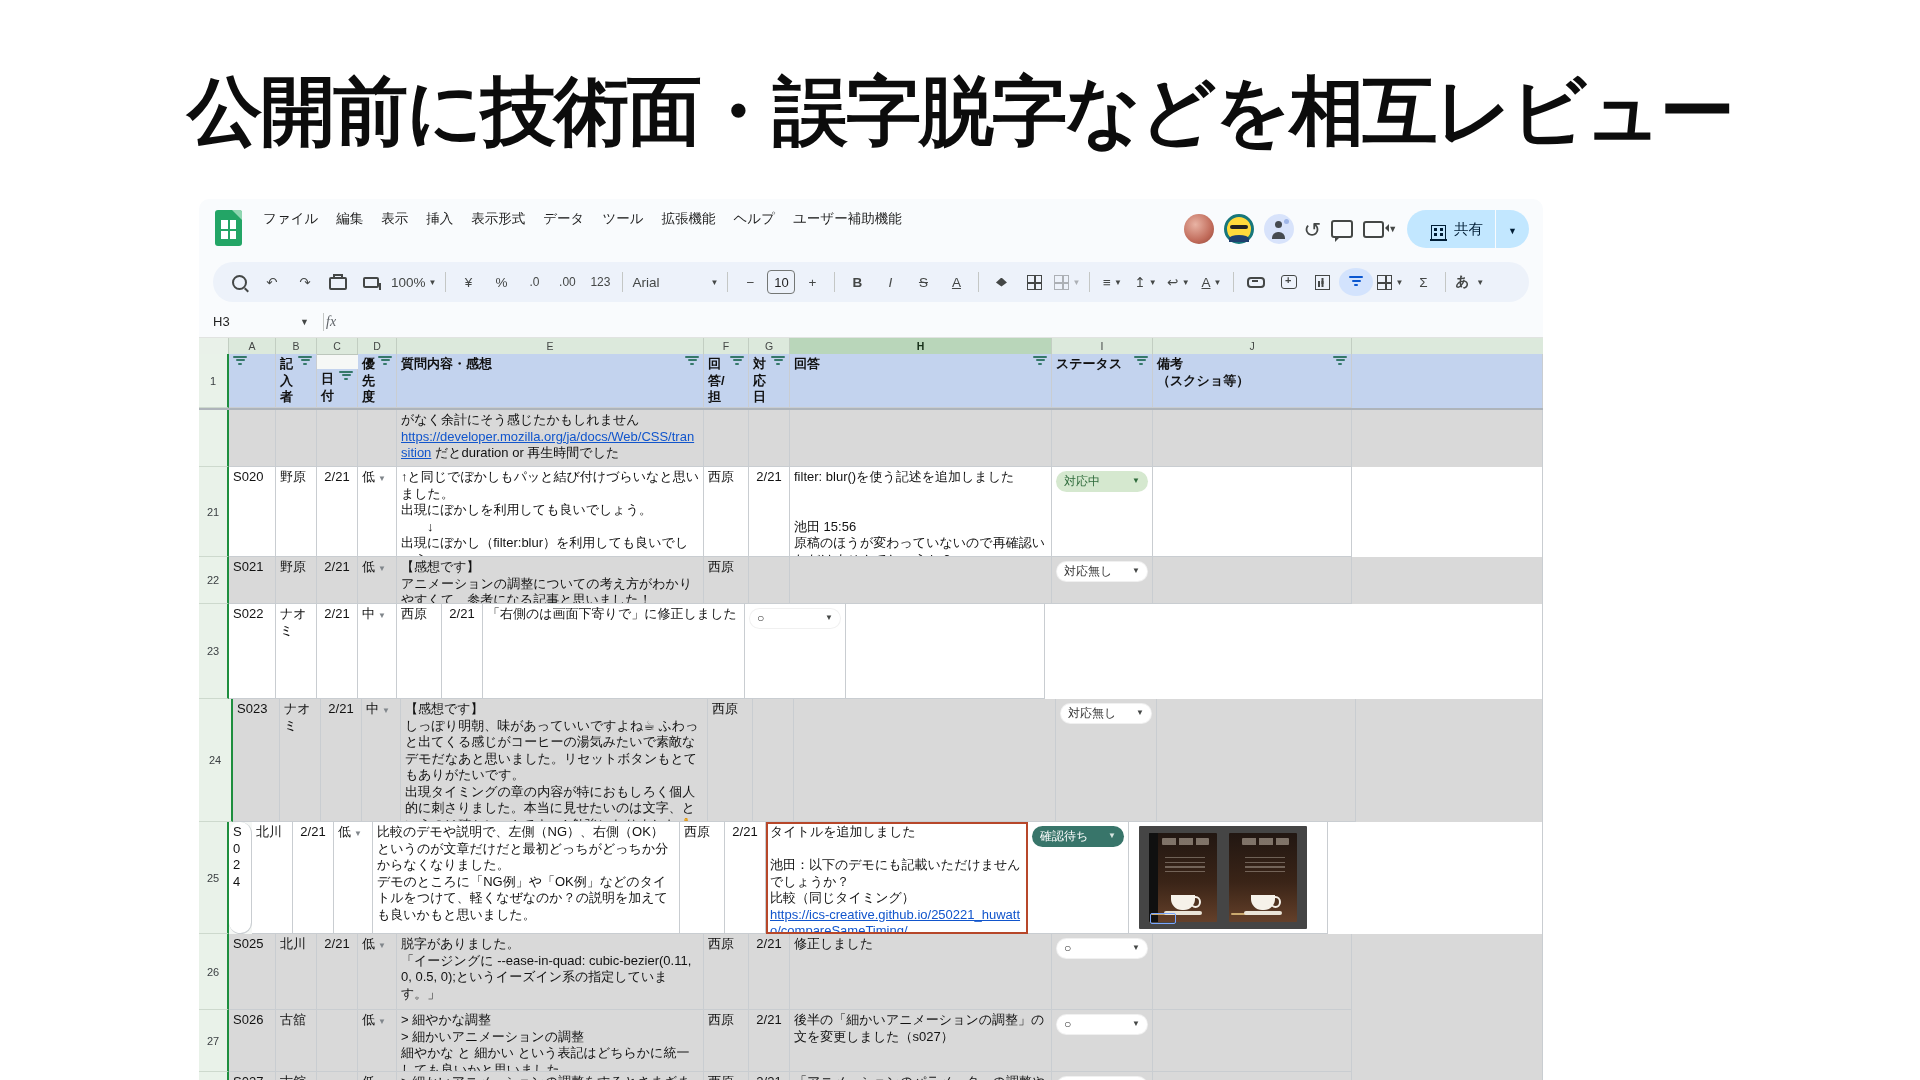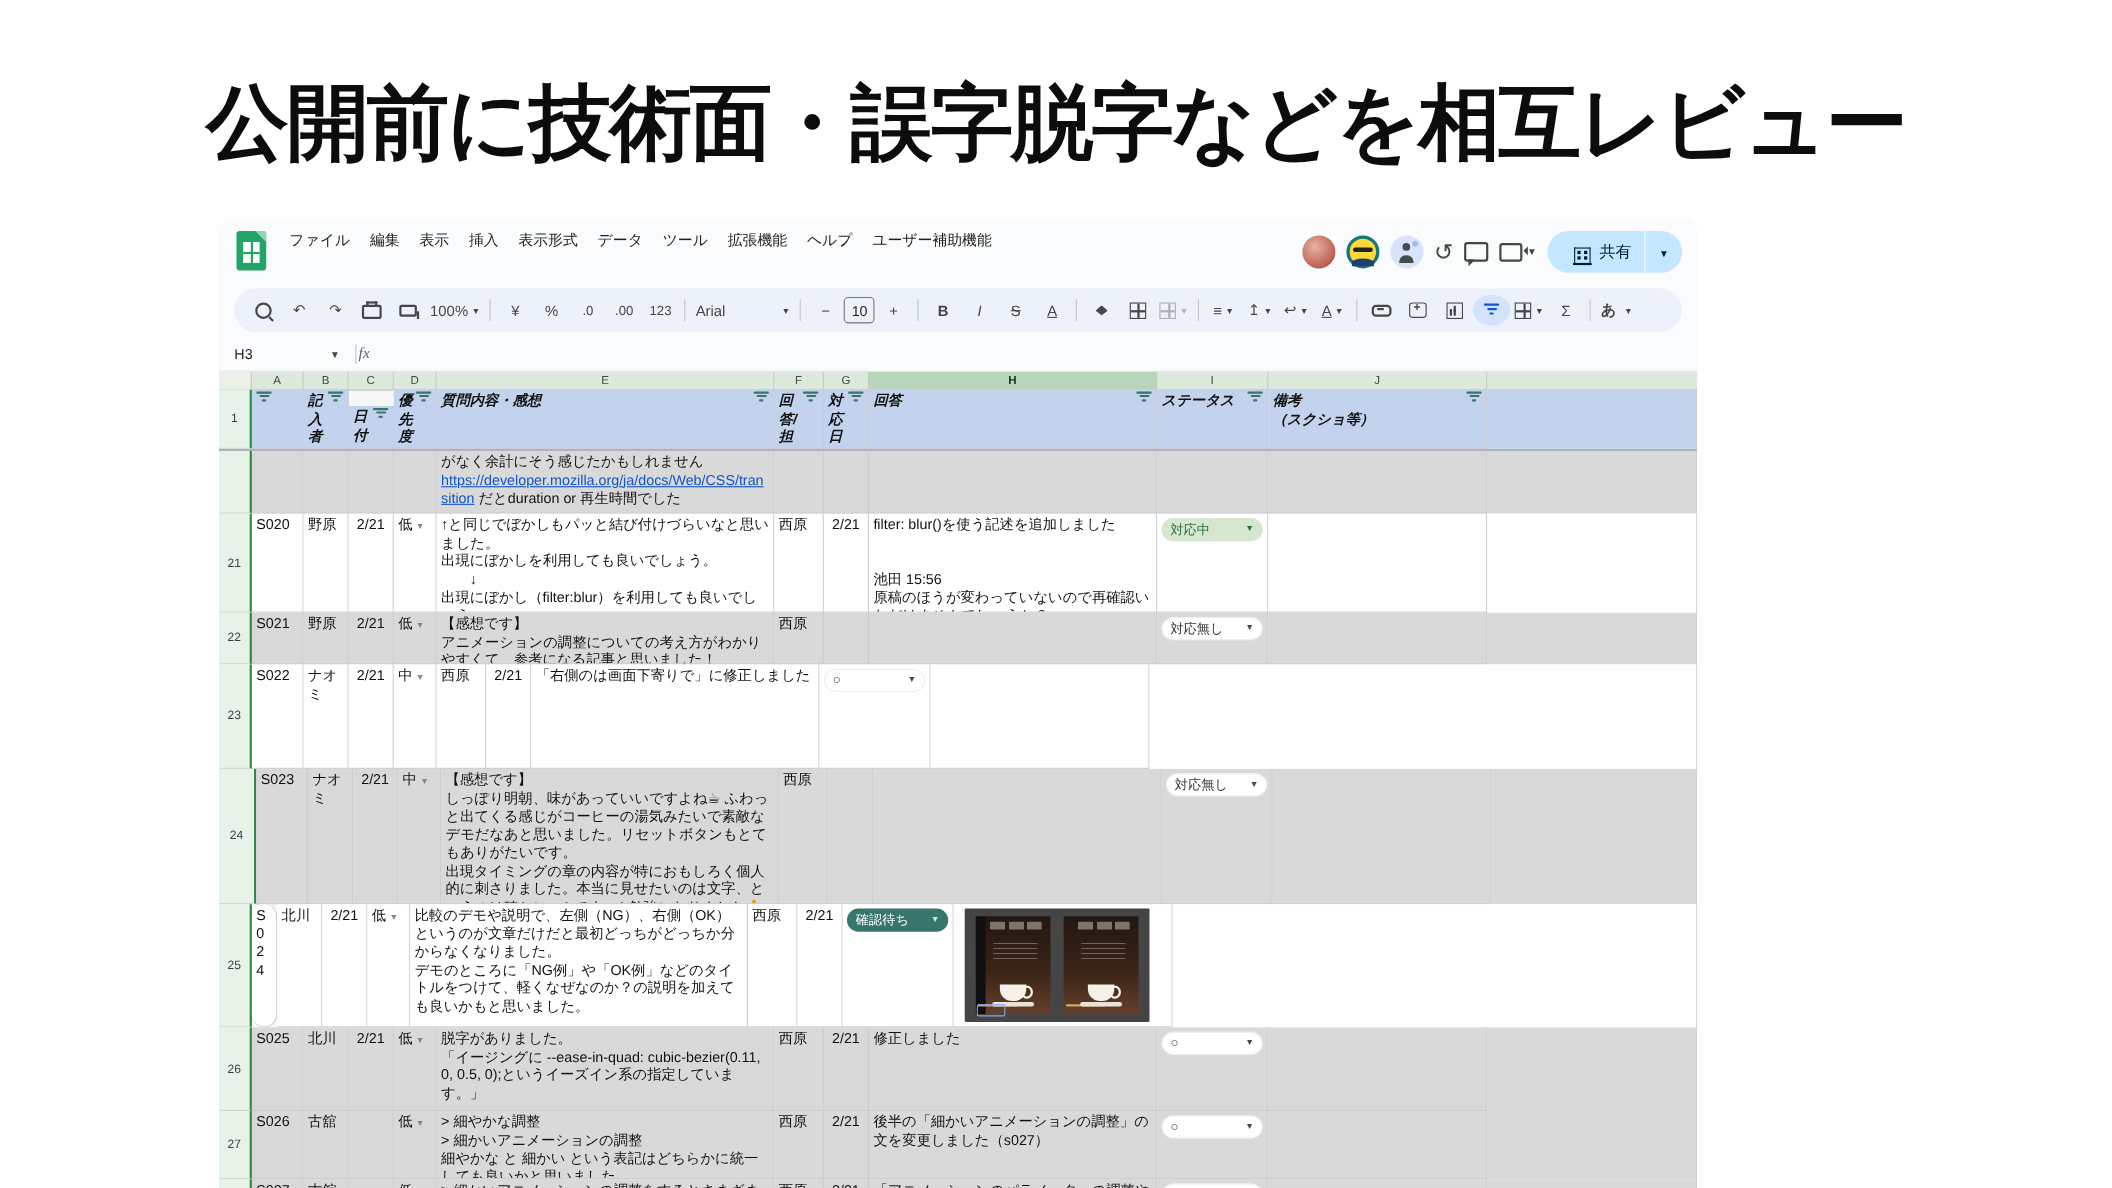--- a/index.html
+++ b/index.html
@@ -106,21 +106,21 @@
   .colheads .corner{background:#e9f1e9;}
   .rows{position:absolute;left:0;right:0;top:16px;bottom:0;overflow:hidden;}
   .row{display:flex;box-sizing:border-box;}
   .cell{flex:none;box-sizing:border-box;border-right:1px solid #c9cdd1;border-bottom:1px solid #c9cdd1;
     padding:2px 4px;overflow:hidden;white-space:pre-wrap;word-break:break-word;line-height:16.5px;font-size:13px;color:#111;}
   .row.white .cell{background:#fff;}
   .row.gray .cell{background:#d9d9d9;}
   .gutcell{flex:none;box-sizing:border-box;background:#e9f2e9;border-bottom:1px solid #cdd9cd;border-right:2px solid #1e8e3e;
     display:flex;align-items:center;justify-content:center;font-size:11px;color:#3c4043;}
   .fillcell{flex:1;background:#f6f8f6;border-bottom:none;}
-  .hdr .cell{background:#c3d3ee !important;font-weight:700;display:flex;align-items:flex-start;justify-content:space-between;gap:2px;font-style:italic;}
+  .hdr .cell{background:#c3d3ee !important;font-weight:700;display:flex;align-items:flex-start;justify-content:space-between;gap:2px;}
   .hdr{border-bottom:2px solid #aeb4ba;}
   .hdr .gutcell{align-items:center;}
   .cell .cval{flex:1;}
   .c-center{text-align:center;}
   .pri-caret{font-size:8px;color:#80868b;margin-left:3px;}
   .clink{color:#1155cc;text-decoration:underline;word-break:break-all;cursor:pointer;}
   .redbox{outline:2px solid #b7472a;outline-offset:-2px;}
   .pill{display:flex;align-items:center;justify-content:space-between;height:21px;border-radius:11px;
     padding:0 8px;margin:2px 2px 0 2px;font-size:12px;min-width:78px;box-sizing:border-box;}
   .pill .caret{font-size:8px;}
@@ -392,20 +392,25 @@
           <div class="row white" style="height: 112px;">
             <div class="gutcell" style="width: 30px;">25</div>
             <div class="cell" style="width: 23px; border-radius: 21px;">S024</div>
             <div class="cell" style="width: 41px;">北川</div>
             <div class="cell c-center" style="width: 41px;">2/21</div>
             <div class="cell" style="width: 39px;"><span>低</span><span class="pri-caret">▼</span></div>
             <div class="cell" style="width: 307px;"><span>比較のデモや説明で、左側（NG）、右側（OK）というのが文章だけだと最初どっちがどっちか分からなくなりました。
 デモのところに「NG例」や「OK例」などのタイトルをつけて、軽くなぜなのか？の説明を加えても良いかもと思いました。</span></div>
             <div class="cell" style="width: 45px;">西原</div>
             <div class="cell c-center" style="width: 41px;">2/21</div>
+            <div class="cell redbox" style="width: 262px;"><span>タイトルを追加しました
+
+池田：以下のデモにも記載いただけませんでしょうか？
+比較（同じタイミング）
+</span><a class="clink">https://ics-creative.github.io/250221_huwatto/compareSameTiming/</a></div>
             <div class="cell" style="width: 101px; padding: 2px;"><span class="pill dark"><span>確認待ち</span><span class="caret">▼</span></span></div>
             <div class="cell" style="width: 199px;"><div class="thumbwrap"><div class="thumb sidebar"><div class="cap"></div><div class="lines"></div><div class="cup"></div></div><div class="thumb"><div class="cap"></div><div class="lines"></div><div class="cup"></div></div><span class="thumb-btn"></span></div></div>
             <div class="cell fillcell"></div>
           </div>
           <div class="row gray" style="height: 76px;">
             <div class="gutcell" style="width: 30px;">26</div>
             <div class="cell" style="width: 47px;">S025</div>
             <div class="cell" style="width: 41px;">北川</div>
             <div class="cell c-center" style="width: 41px;">2/21</div>
             <div class="cell" style="width: 39px;"><span>低</span><span class="pri-caret">▼</span></div>

